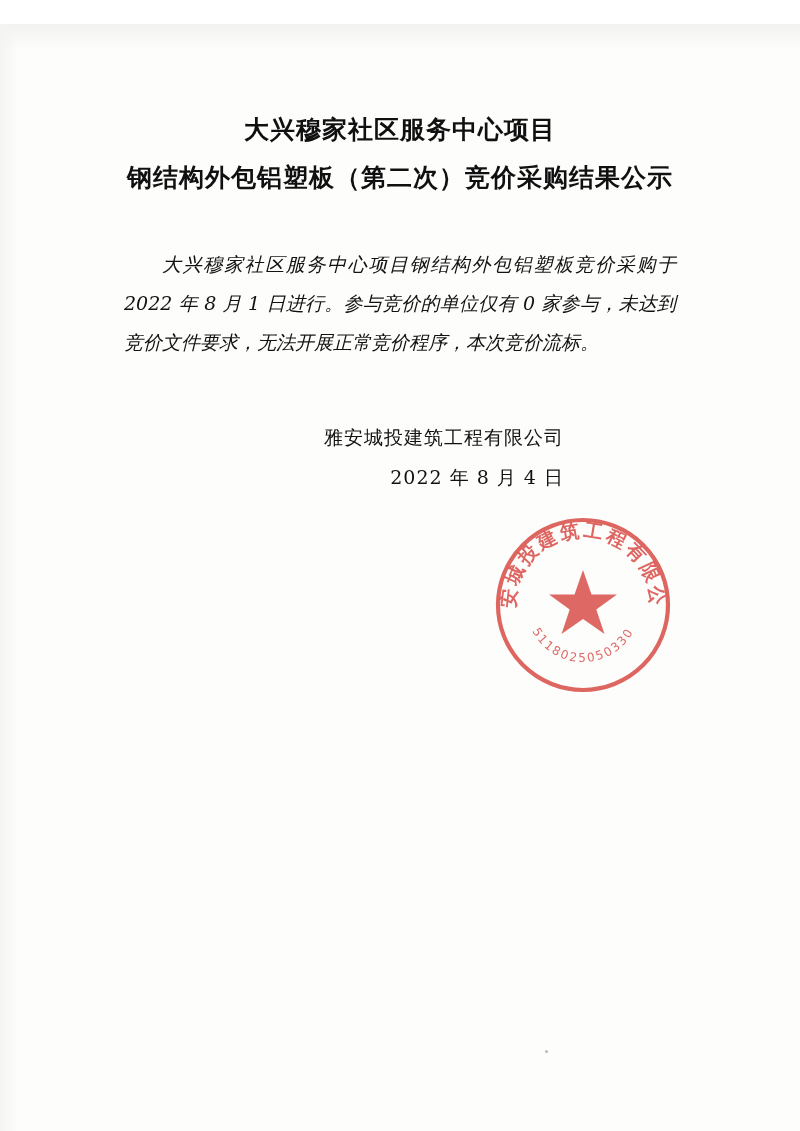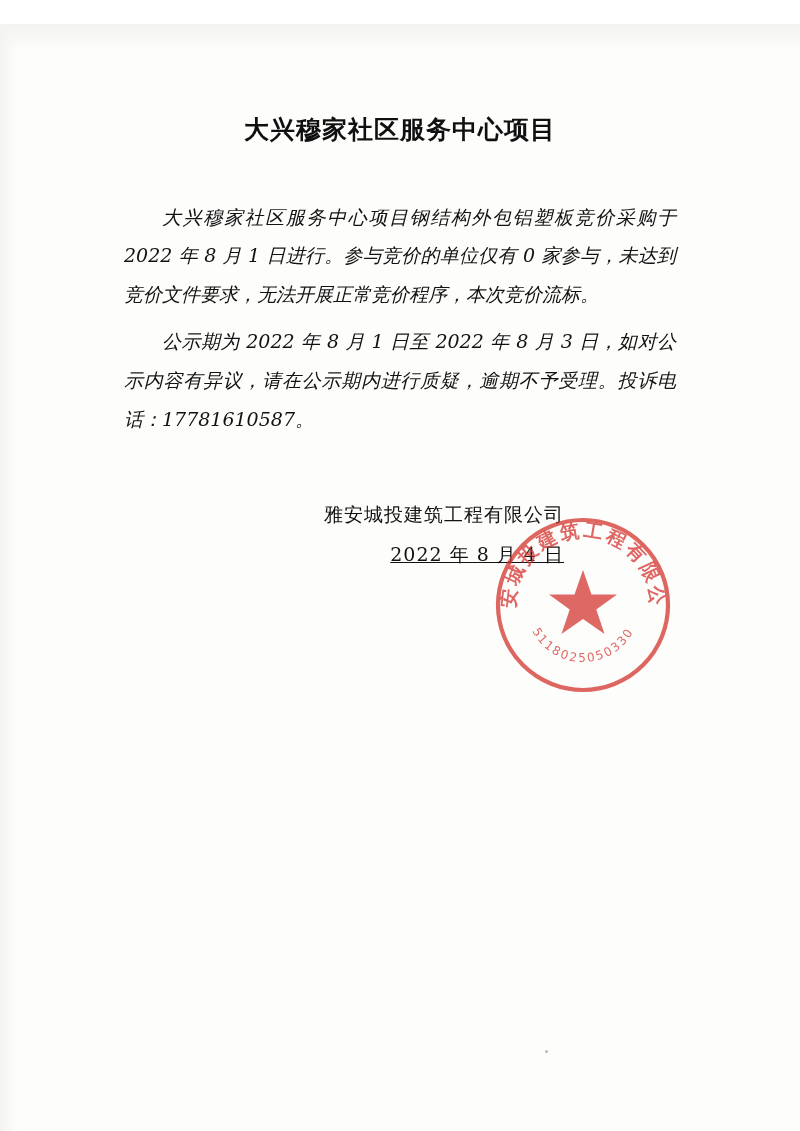--- a/index.html
+++ b/index.html
@@ -73,21 +73,21 @@
     margin-top: 56px;
     margin-right: 112px;
     text-align: right;
     font-size: 19px;
     line-height: 2.1;
     color: #121212;
     position: relative;
     z-index: 1;
   }
   .sign-name { letter-spacing: 1px; }
-  .sign-date { letter-spacing: 1px; text-decoration: underline; }
+  .sign-date { letter-spacing: 1px; }
 
   
   .seal {
     position: absolute;
     left: 490px;
     top: 488px;
     width: 186px;
     height: 186px;
     z-index: 3;
     pointer-events: none;
@@ -108,25 +108,25 @@
 </head>
 <body>
 
 <div class="page">
 
   <div class="scan-edge-top"></div>
   <div class="scan-edge-left"></div>
 
   <div class="title-block">
     <div class="title-line">大兴穆家社区服务中心项目</div>
+    <div class="title-line">钢结构外包铝塑板（第二次）竞价采购结果公示</div>
   </div>
 
   <div class="body-block">
     <p class="para">大兴穆家社区服务中心项目钢结构外包铝塑板竞价采购于 2022 年 8 月 1 日进行。参与竞价的单位仅有 0 家参与，未达到竞价文件要求，无法开展正常竞价程序，本次竞价流标。</p>
-    <p class="para">公示期为 2022 年 8 月 1 日至 2022 年 8 月 3 日，如对公示内容有异议，请在公示期内进行质疑，逾期不予受理。投诉电话：17781610587。</p>
 
     <div class="sign-block">
       <div class="sign-name">雅安城投建筑工程有限公司</div>
       <div class="sign-date">2022 年 8 月 4 日</div>
     </div>
   </div>
 
   <div class="seal">
     <svg width="186" height="186" viewBox="0 0 186 186" xmlns="http://www.w3.org/2000/svg">
       <defs>

